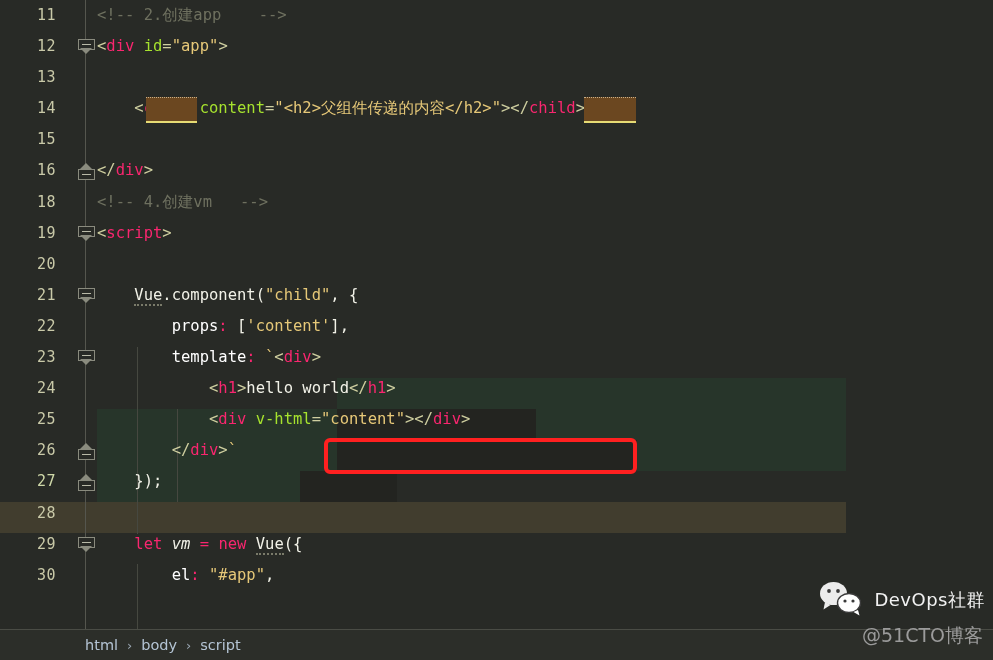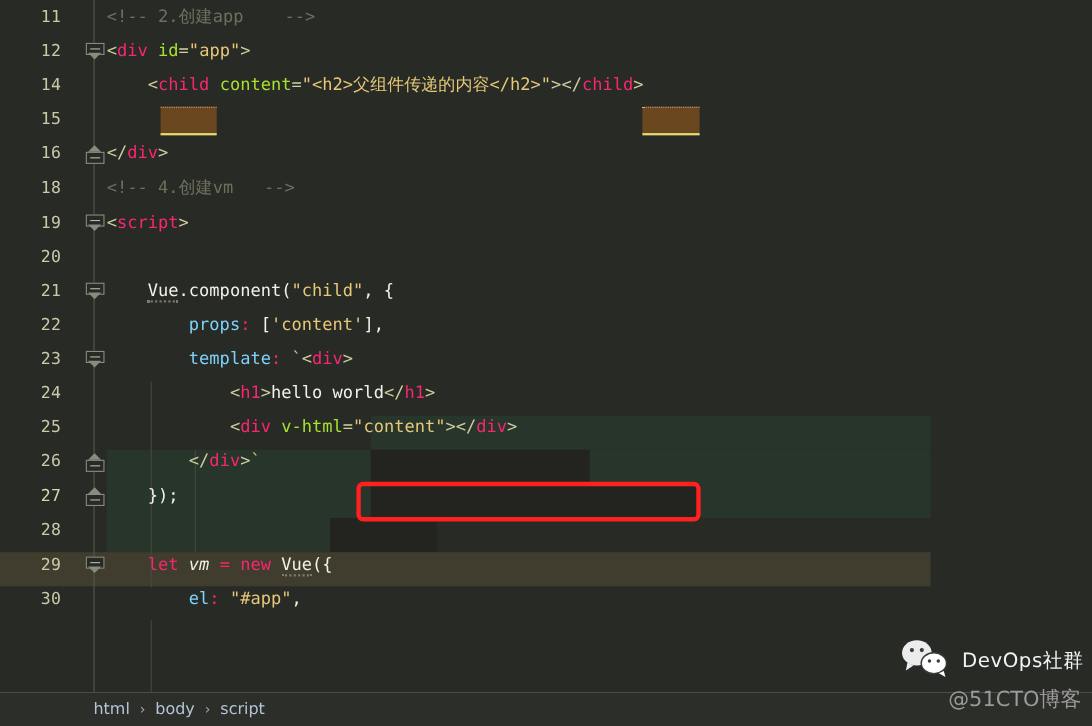--- a/index.html
+++ b/index.html
@@ -73,21 +73,21 @@
     pointer-events:none;
   }
   
   .punct{color:#cfcfa0;}
   .tag{color:#f9266f;}
   .attr{color:#a6e22e;}
   .str{color:#e6c878;}
   .cmt{color:#6e705f;}
   .kw{color:#f9266f;}
   .plain{color:#f2f2e8;}
-  .prop{color:#7dd3fc;}
+  .prop{color:#ffffff;}
   .italic{font-style:italic;}
   .wavy{
     border-bottom:2px dotted #7a7b6a;
   }
   
   .breadcrumb{
     position:absolute;left:0;bottom:0;width:993px;height:31px;
     background:#2c2e29;border-top:1px solid #4a4c45;
     display:flex;align-items:center;
     font-family:"DejaVu Sans","Liberation Sans",sans-serif;
@@ -132,20 +132,21 @@
 
     <div class="iguide" style="left:137px;top:346.7px;height:187px;"></div>
     <div class="iguide" style="left:137px;top:564.4px;height:65px;"></div>
     <div class="iguide" style="left:177px;top:408.9px;height:93px;"></div>
 
     <div class="fold-rail"></div>
 
     <div id="lines">
         <div class="line"><span class="ln">11</span><span class="code"><span class="cmt">&lt;!-- </span><span class="cmt">2.创建app</span><span class="cmt">    --&gt;</span></span></div>
         <div class="line"><span class="ln">12</span><span class="code"><span class="punct">&lt;</span><span class="tag">div</span><span class="punct"> </span><span class="attr">id</span><span class="punct">=</span><span class="str">"app"</span><span class="punct">&gt;</span></span><span class="fold" style="top: 8px;"><span class="box"></span><span class="tip"></span></span></div>
+        <div class="line"><span class="ln">13</span><span class="code"></span></div>
         <div class="line"><span class="ln">14</span><span class="code"><span class="punct">    &lt;</span><span class="tag">child</span><span class="punct"> </span><span class="attr">content</span><span class="punct">=</span><span class="str">"&lt;h2&gt;父组件传递的内容&lt;/h2&gt;"</span><span class="punct">&gt;&lt;/</span><span class="tag">child</span><span class="punct">&gt;</span></span></div>
         <div class="line"><span class="ln">15</span><span class="code"></span></div>
         <div class="line"><span class="ln">16</span><span class="code"><span class="punct">&lt;/</span><span class="tag">div</span><span class="punct">&gt;</span></span><span class="fold up" style="top: 14px;"><span class="box"></span><span class="tip"></span></span></div>
         <div class="line"><span class="ln">18</span><span class="code"><span class="cmt">&lt;!-- </span><span class="cmt">4.创建vm</span><span class="cmt">   --&gt;</span></span></div>
         <div class="line"><span class="ln">19</span><span class="code"><span class="punct">&lt;</span><span class="tag">script</span><span class="punct">&gt;</span></span><span class="fold" style="top: 8px;"><span class="box"></span><span class="tip"></span></span></div>
         <div class="line"><span class="ln">20</span><span class="code"></span></div>
         <div class="line"><span class="ln">21</span><span class="code"><span class="punct">    </span><span class="plain wavy">Vue</span><span class="plain">.component(</span><span class="str">"child"</span><span class="plain">, {</span></span><span class="fold" style="top: 8px;"><span class="box"></span><span class="tip"></span></span></div>
         <div class="line"><span class="ln">22</span><span class="code"><span class="punct">        </span><span class="prop">props</span><span class="kw">:</span><span class="plain"> [</span><span class="str">'content'</span><span class="plain">],</span></span></div>
         <div class="line"><span class="ln">23</span><span class="code"><span class="punct">        </span><span class="prop">template</span><span class="kw">:</span><span class="str"> `</span><span class="punct">&lt;</span><span class="tag">div</span><span class="punct">&gt;</span></span><span class="fold" style="top: 8px;"><span class="box"></span><span class="tip"></span></span></div>
         <div class="line"><span class="ln">24</span><span class="code"><span class="punct">            </span><span class="punct">&lt;</span><span class="tag">h1</span><span class="punct">&gt;</span><span class="plain">hello world</span><span class="punct">&lt;/</span><span class="tag">h1</span><span class="punct">&gt;</span></span></div>

